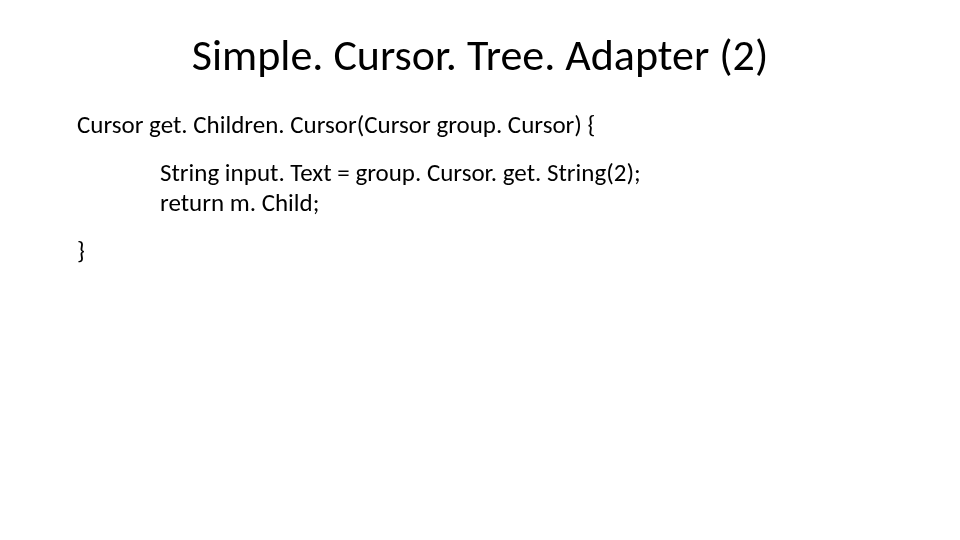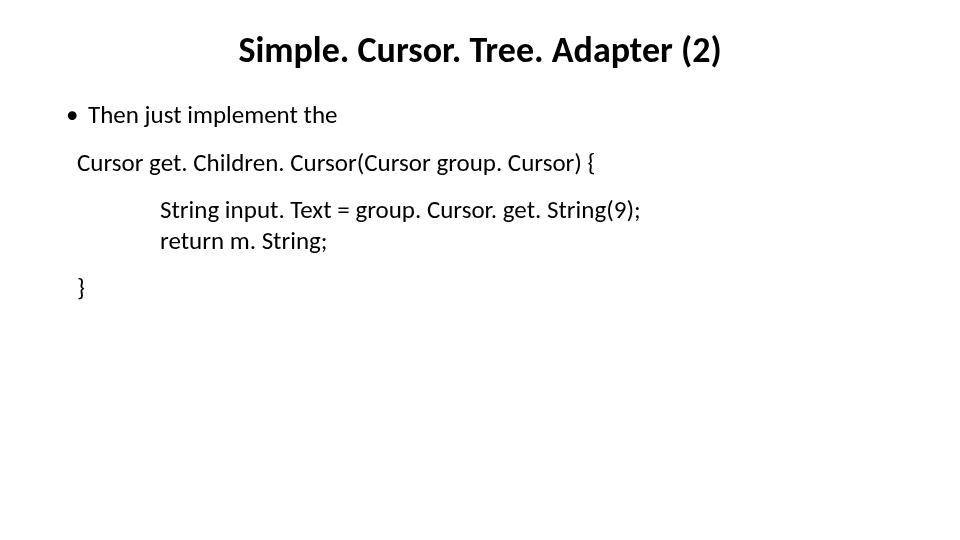--- a/index.html
+++ b/index.html
@@ -13,22 +13,22 @@
   }
   .slide {
     width: 960px;
     height: 540px;
     position: relative;
     box-sizing: border-box;
     padding: 20px 60px 20px 60px;
   }
   .title {
     text-align: center;
-    font-size: 36px;
-    font-weight: 700;
+    font-size: 44px;
+    font-weight: 400;
     margin-top: 8px;
     margin-bottom: 28px;
     letter-spacing: 0px;
   }
   .body {
     font-size: 25px;
     line-height: 1.22;
   }
   ul.bullets {
     list-style: none;
@@ -59,27 +59,24 @@
 </style>
 </head>
 <body>
 
 <div class="slide">
 
   <div class="title">Simple. Cursor. Tree. Adapter (2)</div>
 
   <div class="body">
 
-    <ul class="bullets">
-      <li>Then just implement the</li>
-    </ul>
 
     <div class="plain">Cursor get. Children. Cursor(Cursor group. Cursor)  {</div>
 
 
-    <div class="indent1">String input. Text = group. Cursor. get. String(9);</div>
-    <div class="indent1"> return m. String;</div>
+    <div class="indent1">String input. Text = group. Cursor. get. String(2);</div>
+    <div class="indent1"> return m. Child;</div>
 
     <div class="plain">}</div>
 
   </div>
 
 </div>
 
 </body></html>

